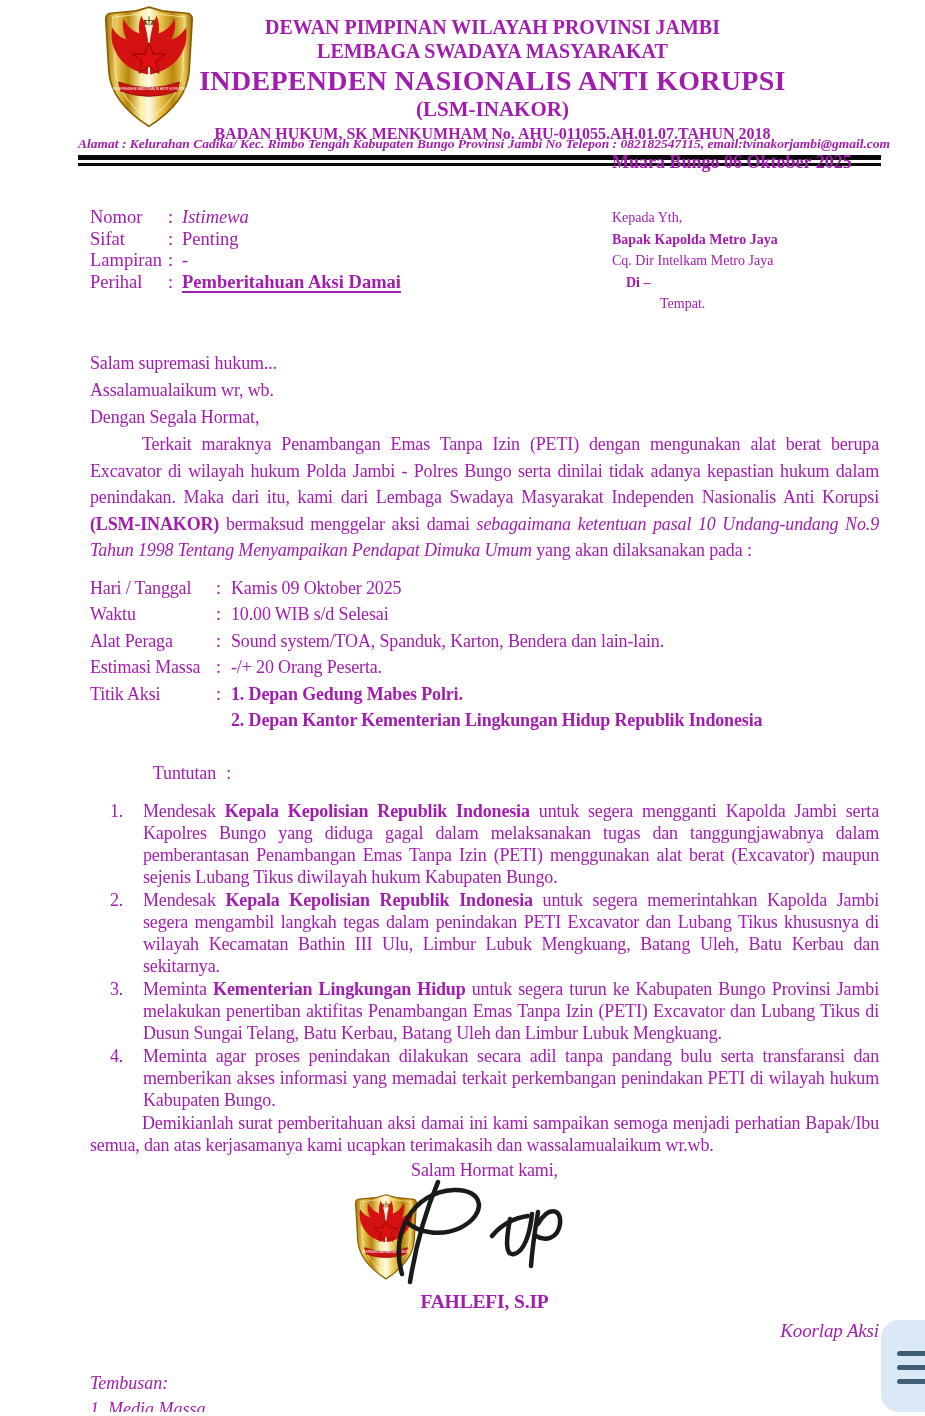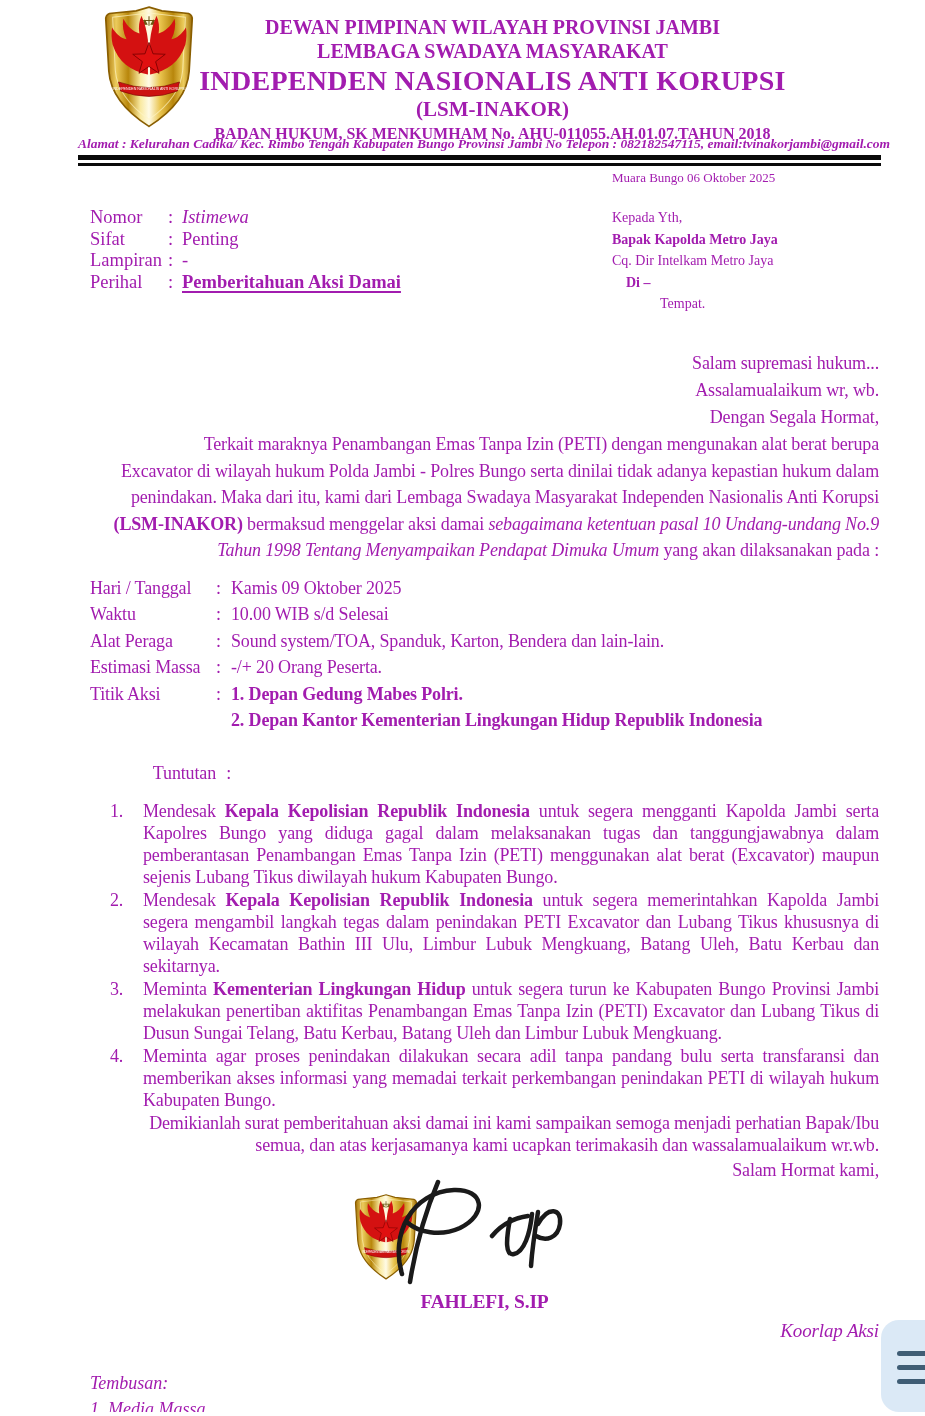--- a/index.html
+++ b/index.html
@@ -17,37 +17,37 @@
   .h-line5{font-size:16px; margin-top:3px;}
   .address-line{
     position:absolute; left:78px; right:44px; top:136px; text-align:right;
     font-size:13.5px; font-style:italic; font-weight:bold; white-space:nowrap;
   }
   .header-rule{
     position:absolute; left:78px; right:44px; top:155px; height:3px;
     border-top:5px solid #0a0a0a; border-bottom:3px solid #0a0a0a;
   }
   
-  .date-line{position:absolute; left:612px; top:170px; font-size:13px;}
+  .date-line{position:absolute; left:612px; top:152px; font-size:18px;font-weight:bold;}
   .meta-block{position:absolute; left:90px; top:207px; font-size:18.5px; line-height:21.5px;}
   .meta-row{display:flex;}
   .meta-label{width:78px;}
   .meta-colon{width:14px;}
   .v-italic{font-style:italic;}
   .v-boldline{font-weight:bold; text-decoration:underline; text-decoration-thickness:2px; text-underline-offset:3px;}
   .recipient-block{position:absolute; left:612px; top:207px; font-size:14px; line-height:21.5px;}
   .r-bold{font-weight:bold;}
   .r-ind1{padding-left:14px;font-weight:bold;}
   .r-ind2{padding-left:48px;}
   
   .content{
     position:absolute; left:90px; right:46px; top:350px; height:1062px; overflow:hidden;
     font-size:18px; letter-spacing:-.15px; line-height:27px;
   }
-  .content p{margin:0;text-align:right;}
+  .content p{margin:0;}
   .opening{margin-top:0; text-align:justify; text-indent:52px; line-height:26.5px;}
   .b{font-weight:bold;} .i{font-style:italic;}
   .details-block{margin-top:11px; line-height:26.5px;}
   .details-row{display:flex;}
   .details-label{width:126px; flex:none;}
   .details-colon{width:15px; flex:none;}
   .details-value{flex:1;}
   .tuntutan-row{display:flex; margin-top:26px;text-align:right;}
   .tuntutan-label{width:126px;} .tuntutan-colon{width:15px;}
   .demands-list{margin-top:13px; line-height:22px;}

